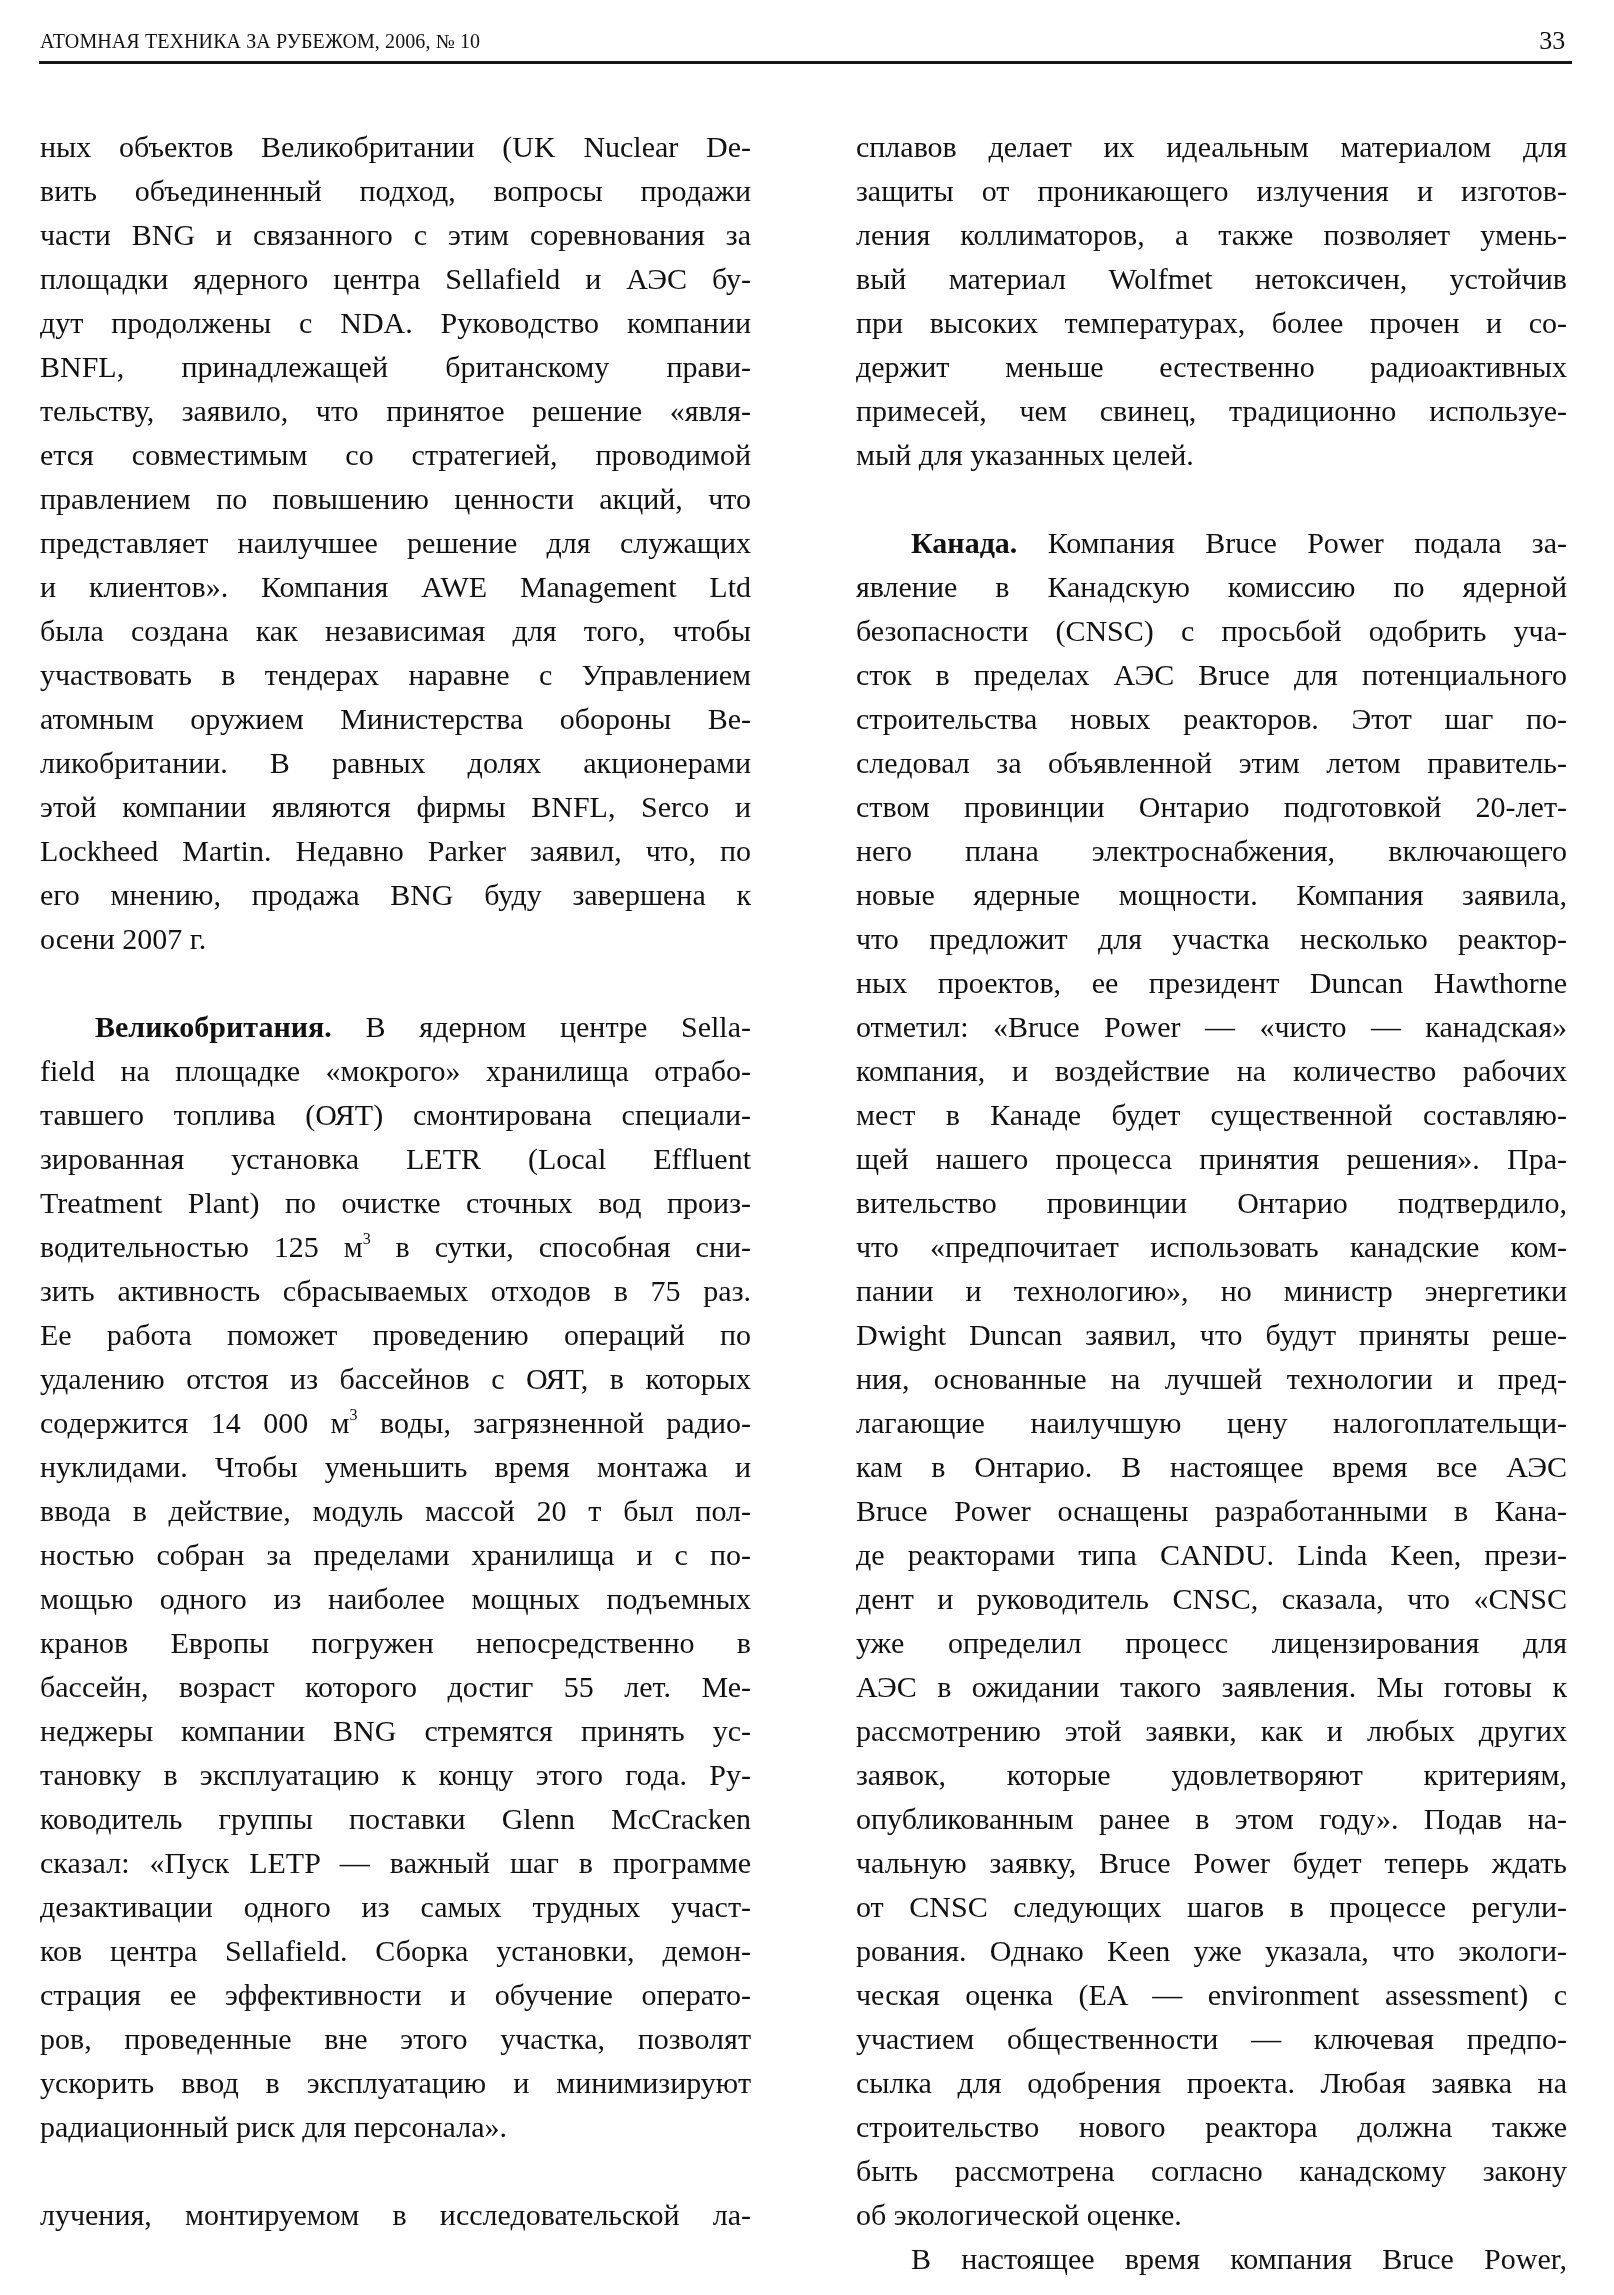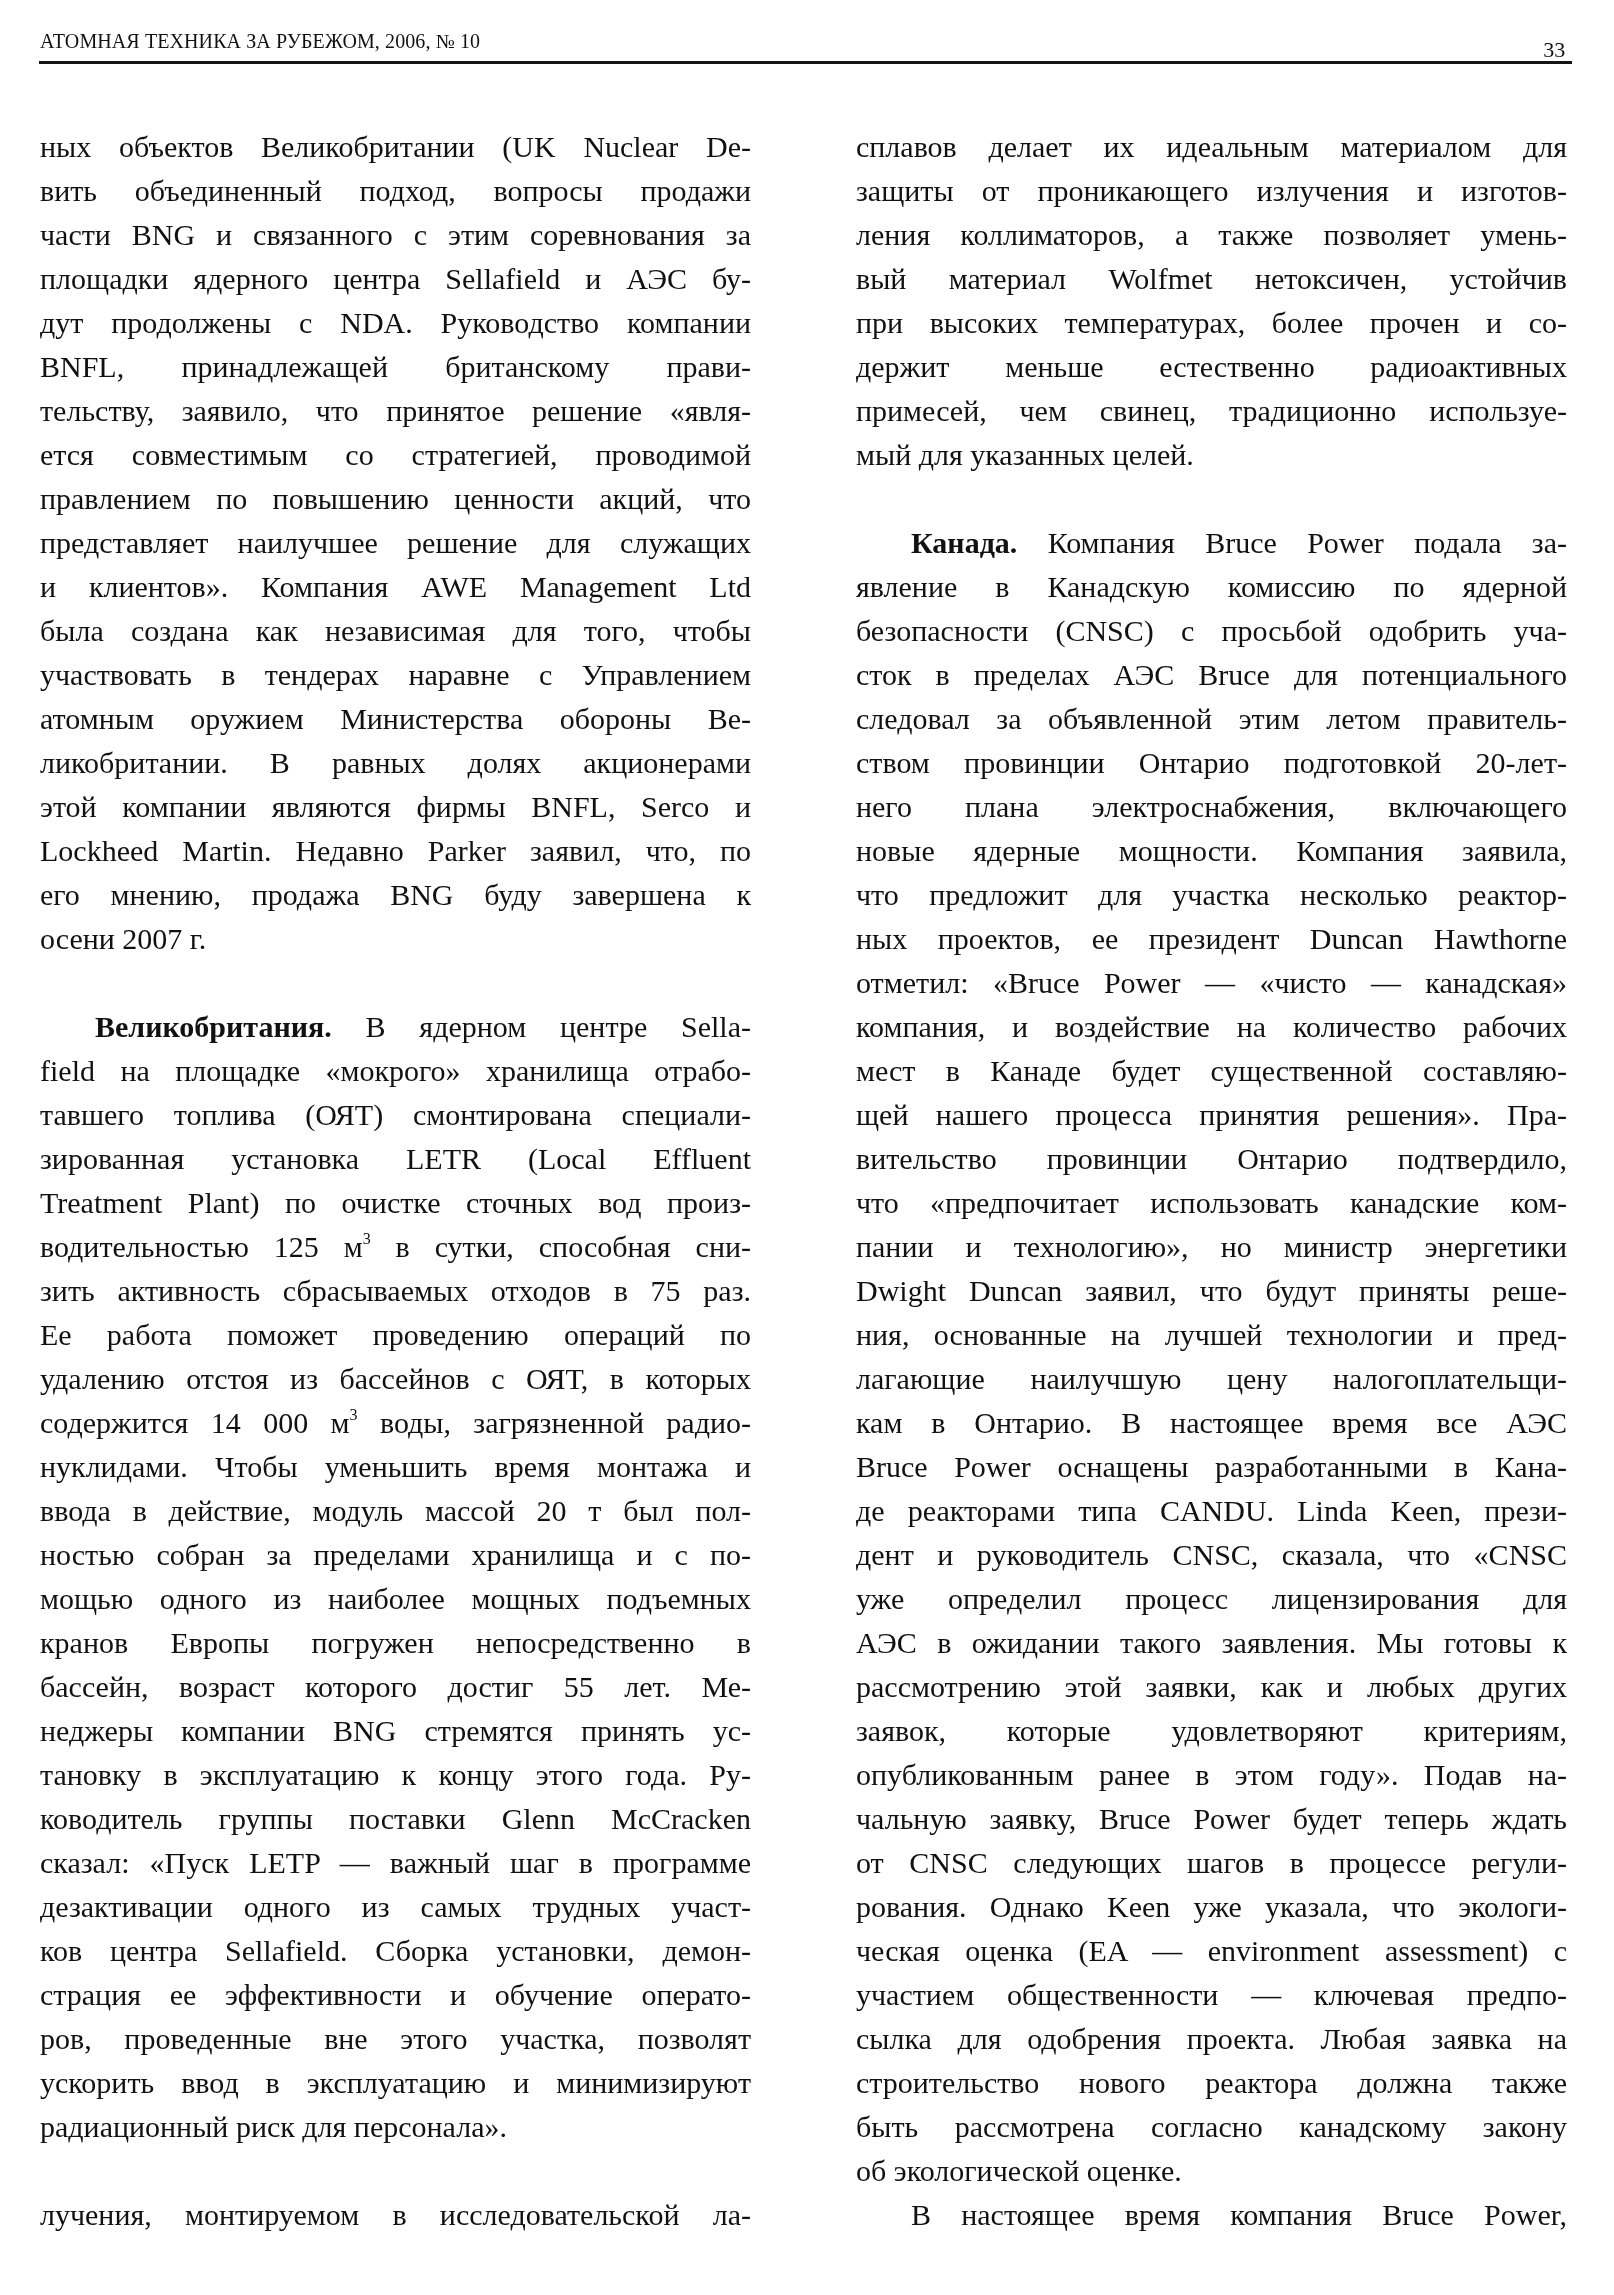--- a/index.html
+++ b/index.html
@@ -27,22 +27,22 @@
     left: 0;
     top: 0;
     font-size: 20px;
     line-height: 34px;
     letter-spacing: 0.1px;
     white-space: nowrap;
   }
   .page-number {
     position: absolute;
     right: 2.7px;
-    top: 9px;
-    font-size: 22px;
+    top: 0;
+    font-size: 26px;
     line-height: 34px;
   }
   .header-rule {
     position: absolute;
     left: 39px;
     top: 61px;
     width: 1533px;
     height: 2.7px;
     background: #151515;
   }
@@ -156,20 +156,21 @@
       <span class="line">при высоких температурах, более прочен и со-</span>
       <span class="line">держит меньше естественно радиоактивных</span>
       <span class="line">примесей, чем свинец, традиционно используе-</span>
       <span class="line last">мый для указанных целей.</span>
     </div>
     <div class="para gap-before">
       <span class="line indent"><span class="lead">Канада.</span> Компания Bruce Power подала за-</span>
       <span class="line">явление в Канадскую комиссию по ядерной</span>
       <span class="line">безопасности (CNSC) с просьбой одобрить уча-</span>
       <span class="line">сток в пределах АЭС Bruce для потенциального</span>
+      <span class="line">строительства новых реакторов. Этот шаг по-</span>
       <span class="line">следовал за объявленной этим летом правитель-</span>
       <span class="line">ством провинции Онтарио подготовкой 20-лет-</span>
       <span class="line">него плана электроснабжения, включающего</span>
       <span class="line">новые ядерные мощности. Компания заявила,</span>
       <span class="line">что предложит для участка несколько реактор-</span>
       <span class="line">ных проектов, ее президент Duncan Hawthorne</span>
       <span class="line">отметил: «Bruce Power — «чисто — канадская»</span>
       <span class="line">компания, и воздействие на количество рабочих</span>
       <span class="line">мест в Канаде будет существенной составляю-</span>
       <span class="line">щей нашего процесса принятия решения». Пра-</span>

